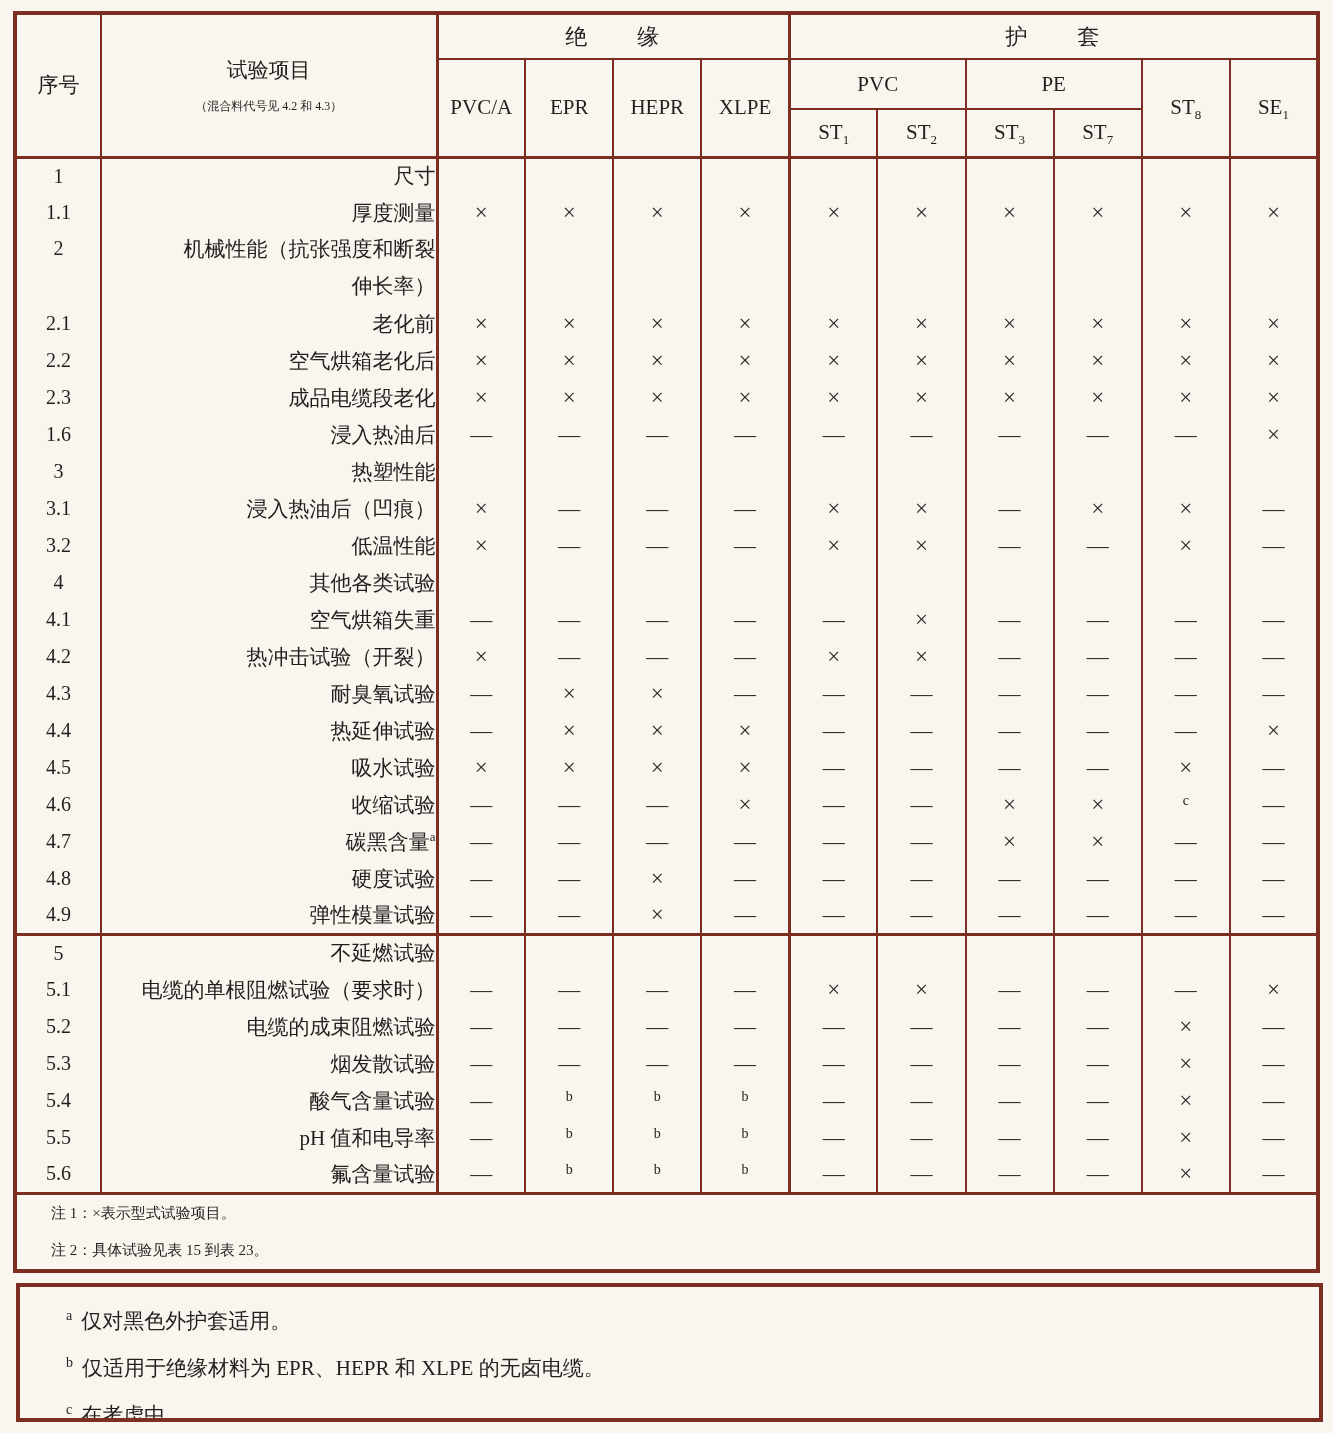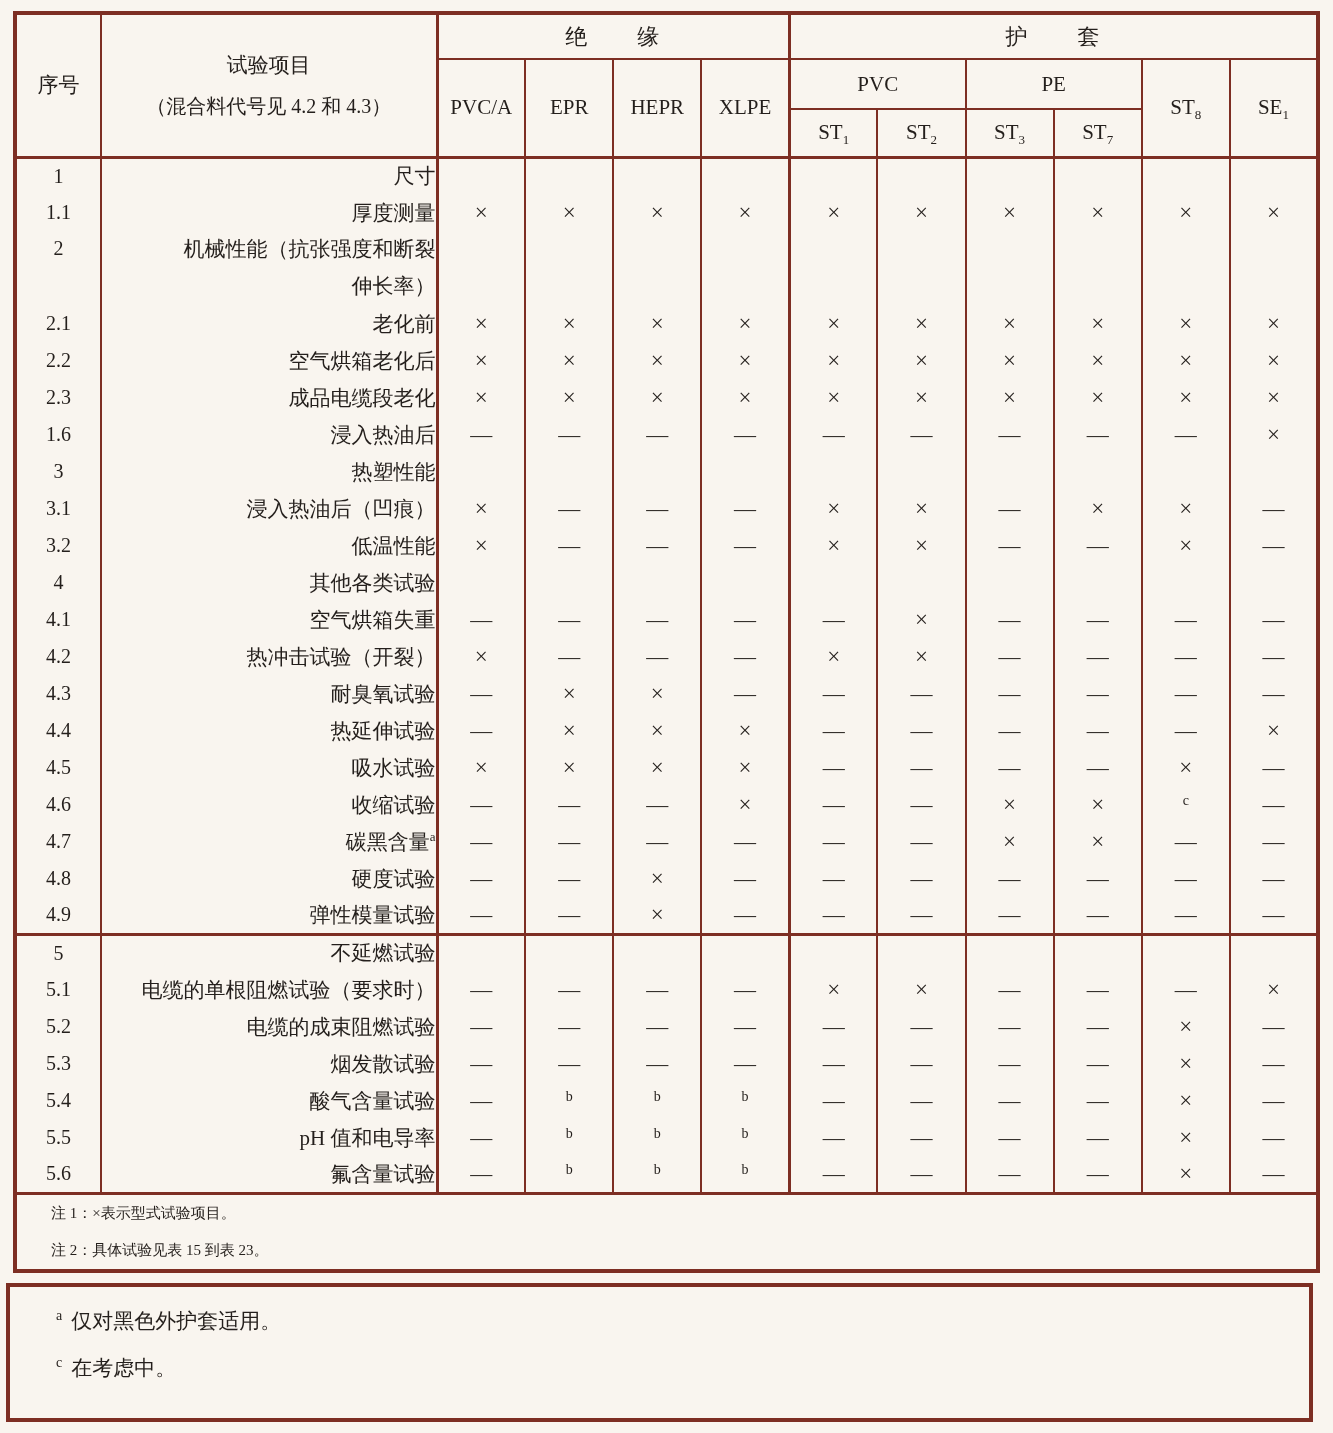--- a/index.html
+++ b/index.html
@@ -25,21 +25,21 @@
   .bl3{border-left:3px solid var(--ln);}
 
   
   thead th{border-bottom:2px solid var(--ln);text-align:center;}
   thead th.hb{border-bottom:3px solid var(--ln);}
   tr.hrow1{height:46px;}
   tr.hrow2{height:50px;}
   tr.hrow3{height:48px;}
   .hcell{font-size:21px;text-align:center;}
   .grp{font-size:22px;letter-spacing:2px;}
-  .item-l2{font-size:20px;margin-top:14px;}
+  .item-l2{font-size:12px;margin-top:14px;}
   sub{font-size:13px;line-height:0;}
 
   
   tbody tr{height:37px;}
   tbody tr.tall{height:74px;}
   tbody tr.tall td{vertical-align:top;}
   tbody tr.tall td.serial-cell{padding-top:6px;}
   tbody tr.tall td.label-cell div{line-height:37px;}
   tr.sect td{border-top:3px solid var(--ln);}
   td.serial-cell{text-align:center;font-size:20px;}
@@ -50,21 +50,21 @@
   .md{font-size:22px;}
   .ms{font-size:14px;vertical-align:7px;}
 
   
   tfoot tr{height:39px;}
   tfoot tr.first td{border-top:3px solid var(--ln);}
   td.note{text-align:left;padding-left:34px;font-size:15px;}
 
   
   .fnbox{
-    position:absolute;left:6px;top:1283px;width:1307px;height:139px;
+    position:absolute;left:16px;top:1283px;width:1307px;height:139px;
     border:4px solid var(--ln);box-sizing:border-box;
     padding-top:8px;overflow:hidden;
   }
   .fn{padding-left:46px;font-size:21px;line-height:41px;text-align:left;}
   .fn sup{font-size:14px;margin-right:9px;}
 </style>
 </head>
 <body>
 
 <div class="page">
@@ -551,16 +551,17 @@
         <td class="note" colspan="12">注 1：×表示型式试验项目。</td>
       </tr>
       <tr>
         <td class="note" colspan="12">注 2：具体试验见表 15 到表 23。</td>
       </tr>
     </tfoot>
   </table>
 
   <div class="fnbox">
     <div class="fn"><sup>a</sup><span>仅对黑色外护套适用。</span></div>
+    <div class="fn"><sup>b</sup><span>仅适用于绝缘材料为 EPR、HEPR 和 XLPE 的无卤电缆。</span></div>
     <div class="fn"><sup>c</sup><span>在考虑中。</span></div>
   </div>
 
 </div>
 
 </body></html>

